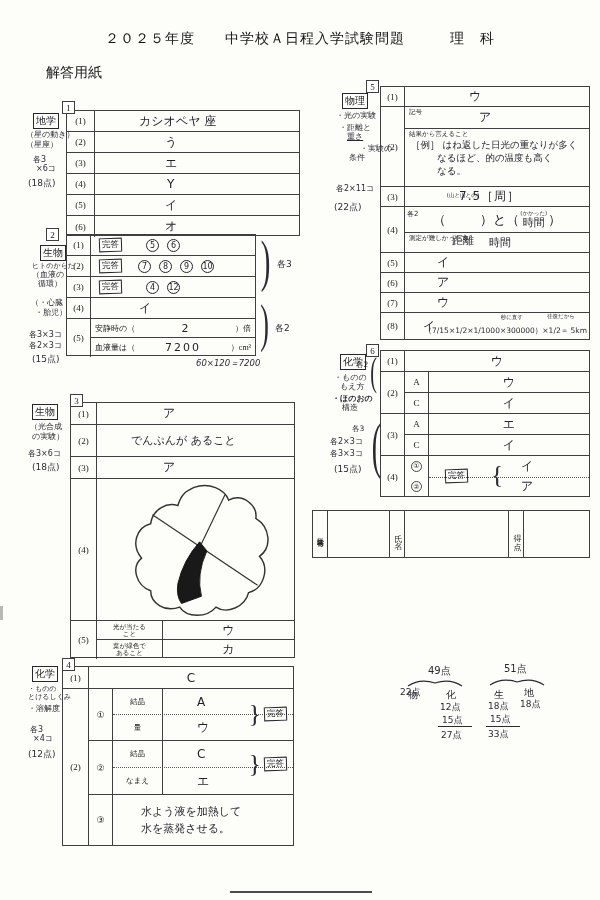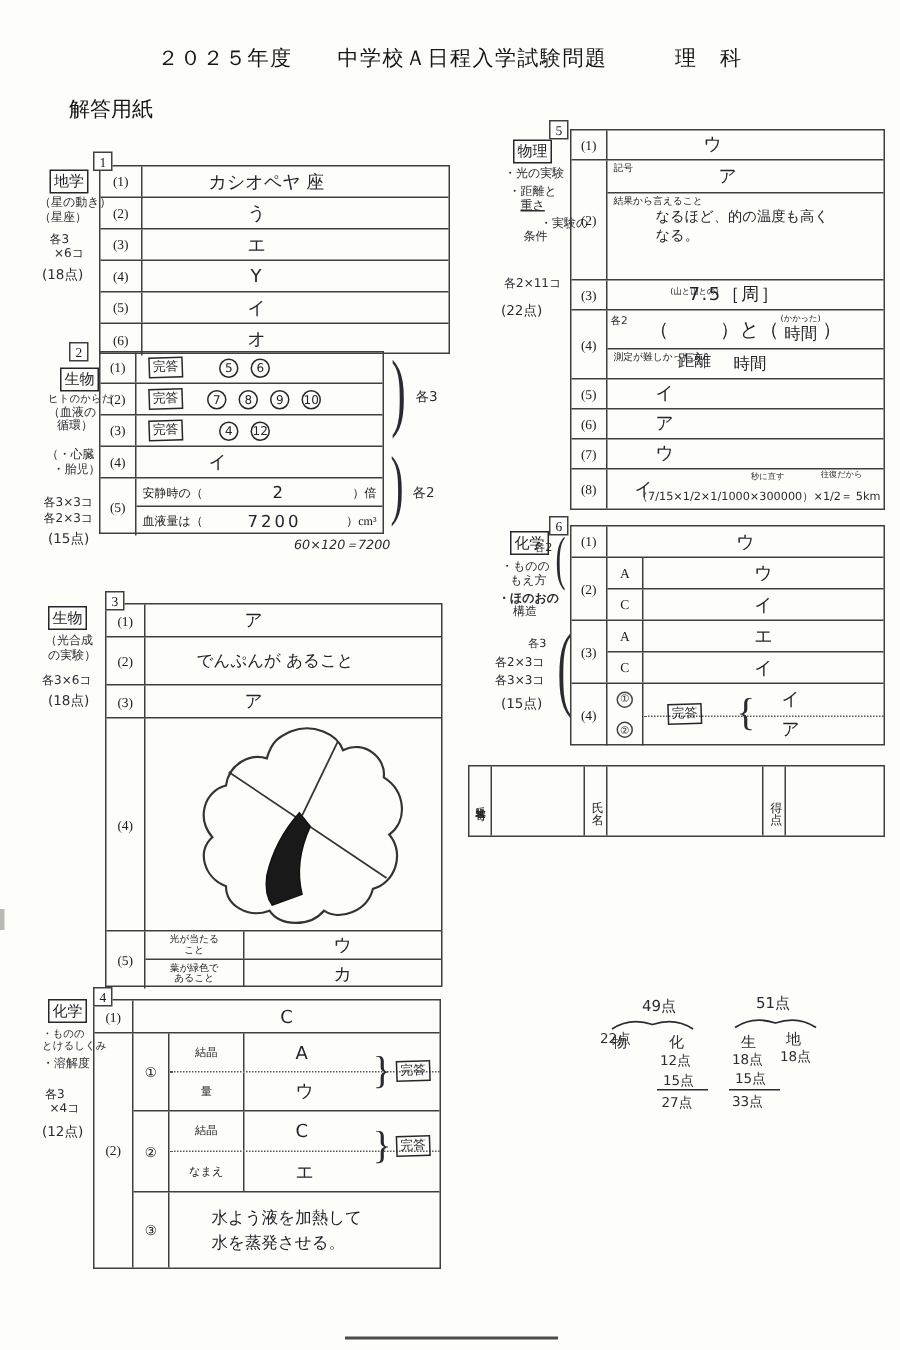--- a/index.html
+++ b/index.html
@@ -276,20 +276,21 @@
   <div class="srow" style="height:80px;">
       <div class="lab" style="width:24px;">(2)</div>
     <div class="col">
       <div class="srow" style="height:22px;border-bottom:1px solid #3f3f3f;">
         <span class="tinylab">記号</span>
         <div class="ans hw" style="padding-left:74px;">ア</div>
         </div>
       <div class="srow nb" style="height:58px;position:relative;">
         <span class="tinylab">結果から言えること</span>
         <div class="ans hw" style="flex-direction:column;align-items:flex-start;justify-content:flex-start;padding:9px 2px 0 6px;font-size:9.5px;line-height:13px;">
+          <span><span>［例］</span> <span>はね返した日光の重なりが多く</span></span>
           <span style="padding-left:26px;">なるほど、的の温度も高く</span>
           <span style="padding-left:26px;">なる。</span>
         </div>
         </div>
     </div>
     </div>
   <div class="srow" style="height:20px;">
       <div class="lab" style="width:24px;">(3)</div>
       <div class="ans hw" style="padding-left:54px;letter-spacing:1px;">7.5［周］</div>
     </div>

